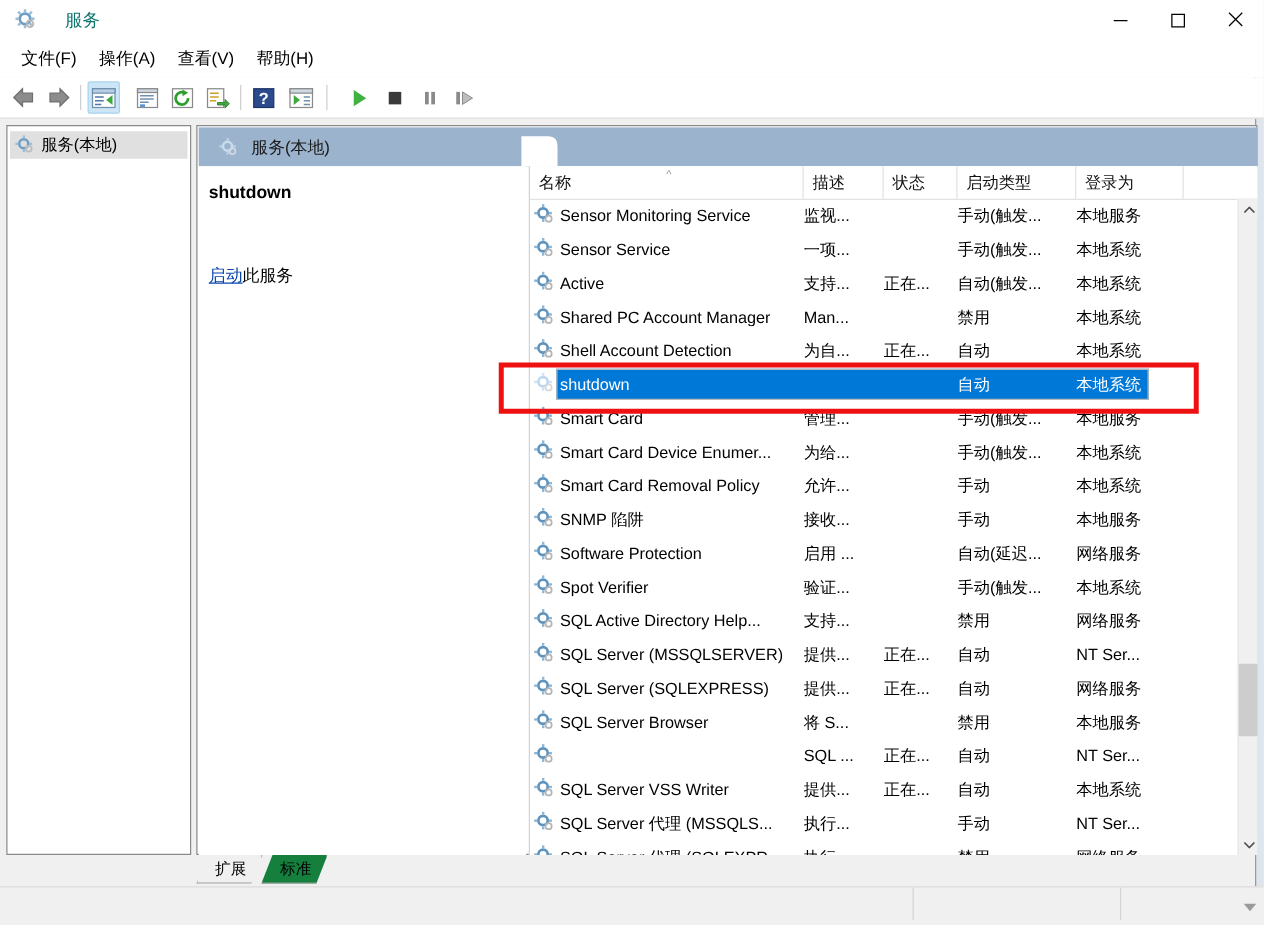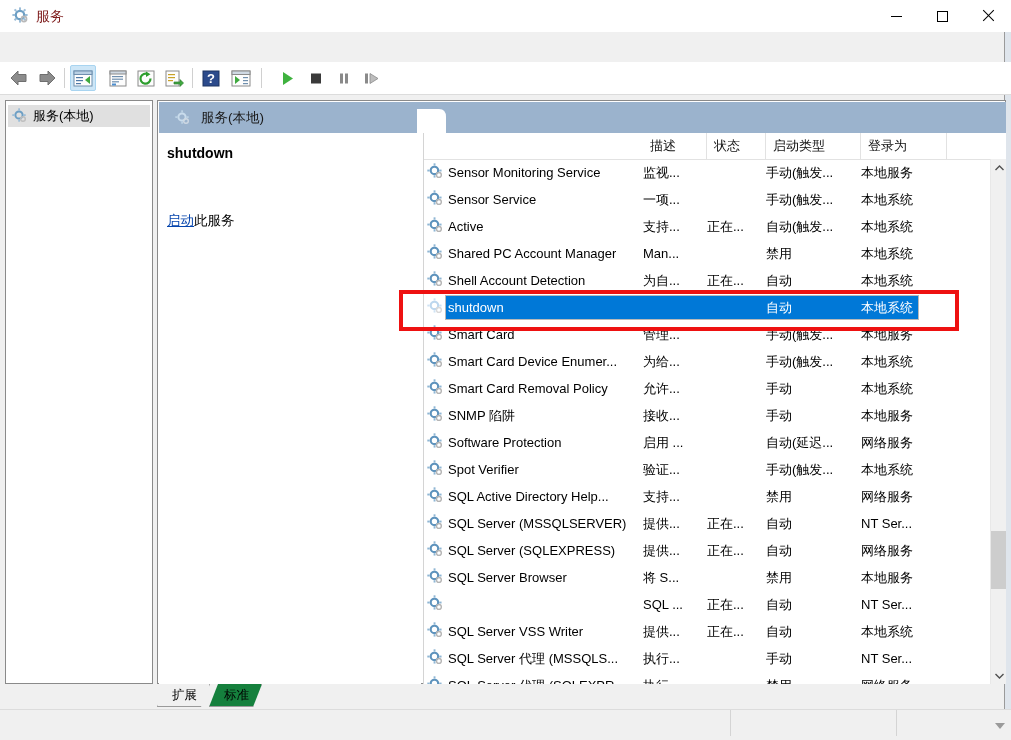--- a/index.html
+++ b/index.html
@@ -8,21 +8,21 @@
     background:#f0f0f0;
     font-family:"Liberation Sans","DejaVu Sans",sans-serif;
     font-size:13px;color:#000;
     -webkit-font-smoothing:antialiased;
   }
   .win{position:absolute;left:0;top:0;width:1011px;height:740px;background:#f0f0f0;}
 
   
   .titlebar{position:absolute;left:0;top:0;width:1011px;height:32px;background:#ffffff;}
   .title-icon{position:absolute;left:12px;top:7px;width:18px;height:18px;}
-  .title-text{position:absolute;left:36px;top:6px;font-size:14px;color:#7f1d1d;line-height:20px;}
+  .title-text{position:absolute;left:52px;top:6px;font-size:14px;color:#0f766e;line-height:20px;}
   .win-btns{position:absolute;right:0;top:0;height:32px;display:flex;}
   .win-btn{width:46px;height:32px;display:flex;align-items:center;justify-content:center;color:#000;}
   .glyph-min{width:11px;height:1px;background:#000;}
   .glyph-max{width:11px;height:11px;border:1px solid #000;box-sizing:border-box;}
   .glyph-close{position:relative;width:12px;height:12px;}
   .glyph-close:before,.glyph-close:after{content:"";position:absolute;left:-1px;top:5px;width:15px;height:1px;background:currentColor;}
   .glyph-close:before{transform:rotate(45deg);}
   .glyph-close:after{transform:rotate(-45deg);}
 
   
@@ -129,20 +129,26 @@
         </div>
       <div class="win-btn">
           <span class="glyph-max"></span>
         </div>
       <div class="win-btn close">
           <span class="glyph-close"></span>
         </div>
     </div>
   </div>
 
+  <div class="menubar">
+    <div class="menu-item">文件(F)</div>
+    <div class="menu-item">操作(A)</div>
+    <div class="menu-item">查看(V)</div>
+    <div class="menu-item">帮助(H)</div>
+  </div>
 
   <div class="toolbar">
 
     <div class="tb" style="left:6px">
       <svg width="20" height="18" viewBox="0 0 20 18">
         <path d="M9 2 L2 9 L9 16 L9 12.5 L17 12.5 L17 5.5 L9 5.5 Z" fill="#8c8c8c" stroke="#6f6f6f" stroke-width="1"></path>
       </svg>
     </div>
     <div class="tb" style="left:34px">
       <svg width="20" height="18" viewBox="0 0 20 18">
@@ -296,20 +302,24 @@
     </div>
 
     <div class="detail">
       <div class="detail-title">shutdown</div>
       <div class="detail-link"><a>启动</a><span>此服务</span></div>
     </div>
 
     <div class="listview">
 
       <div class="lv-head">
+        <div class="lv-col" style="left:0;width:219px">
+          <span>名称</span>
+          <span class="sortmark">^</span>
+        </div>
         <div class="lv-col" style="left:219px;width:64px">描述</div>
         <div class="lv-col" style="left:283px;width:59px">状态</div>
         <div class="lv-col" style="left:342px;width:95px">启动类型</div>
         <div class="lv-col" style="left:437px;width:86px">登录为</div>
         <div class="lv-col" style="left:523px;width:44px;border-right:none"></div>
       </div>
 
       <div class="lv-rows" id="rows">
           <div class="row">
             <span class="cell c-icon">

